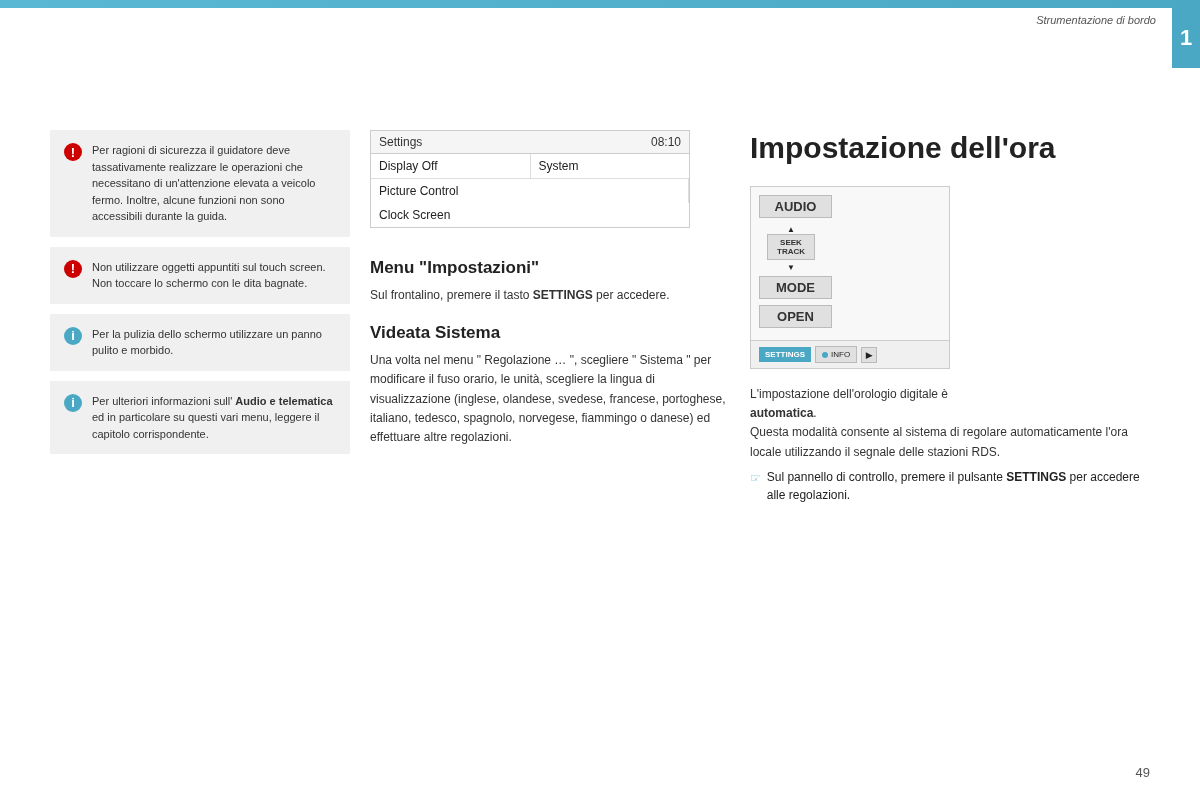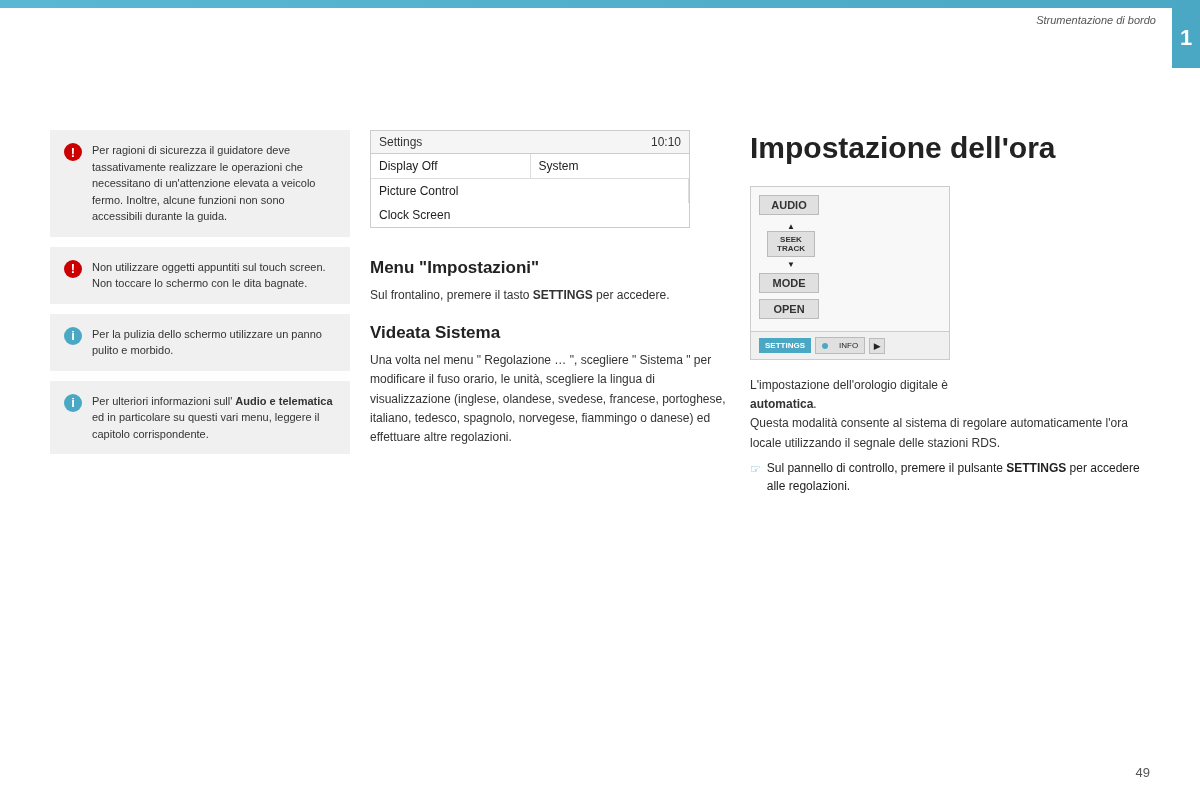--- a/index.html
+++ b/index.html
@@ -183,25 +183,25 @@
     }
 
     .device-buttons {
       padding: 8px;
     }
 
     .dev-btn {
       background: #e0e0e0;
       border: 1px solid #bbb;
       text-align: center;
-      font-size: 11px;
+      font-size: 13px;
       color: #333;
       padding: 3px 6px;
       margin-bottom: 4px;
-      width: 60px;
+      width: 73px;
       font-weight: bold;
     }
 
     .dev-btn-group {
       display: flex;
       flex-direction: column;
       align-items: flex-start;
       gap: 2px;
     }
 
@@ -222,21 +222,21 @@
       padding: 3px 6px;
     }
 
     .info-btn {
       background: #e0e0e0;
       border: 1px solid #bbb;
       font-size: 8px;
       padding: 3px 6px;
       display: flex;
       align-items: center;
-      gap: 11px;
+      gap: 3px;
     }
 
     .info-dot {
       width: 6px;
       height: 6px;
       border-radius: 50%;
       background: #4aa8c4;
     }
 
     .arrow-btn {
@@ -325,21 +325,21 @@
     <div class="warning-text">Per ulteriori informazioni sull' <strong>Audio e telematica</strong> ed in particolare su questi vari menu, leggere il capitolo corrispondente.</div>
   </div>
 
 </div>
 
 <div class="middle-panel">
 
   <div class="settings-table">
     <div class="settings-table-header">
       <span>Settings</span>
-      <span>10:10</span>
+      <span>08:10</span>
     </div>
     <div class="settings-table-row">
       <div class="settings-cell">Display Off</div>
       <div class="settings-cell">System</div>
     </div>
     <div class="settings-table-row">
       <div class="settings-cell">Picture Control</div>
       <div class="settings-cell">Clock Screen</div>
     </div>
   </div>

